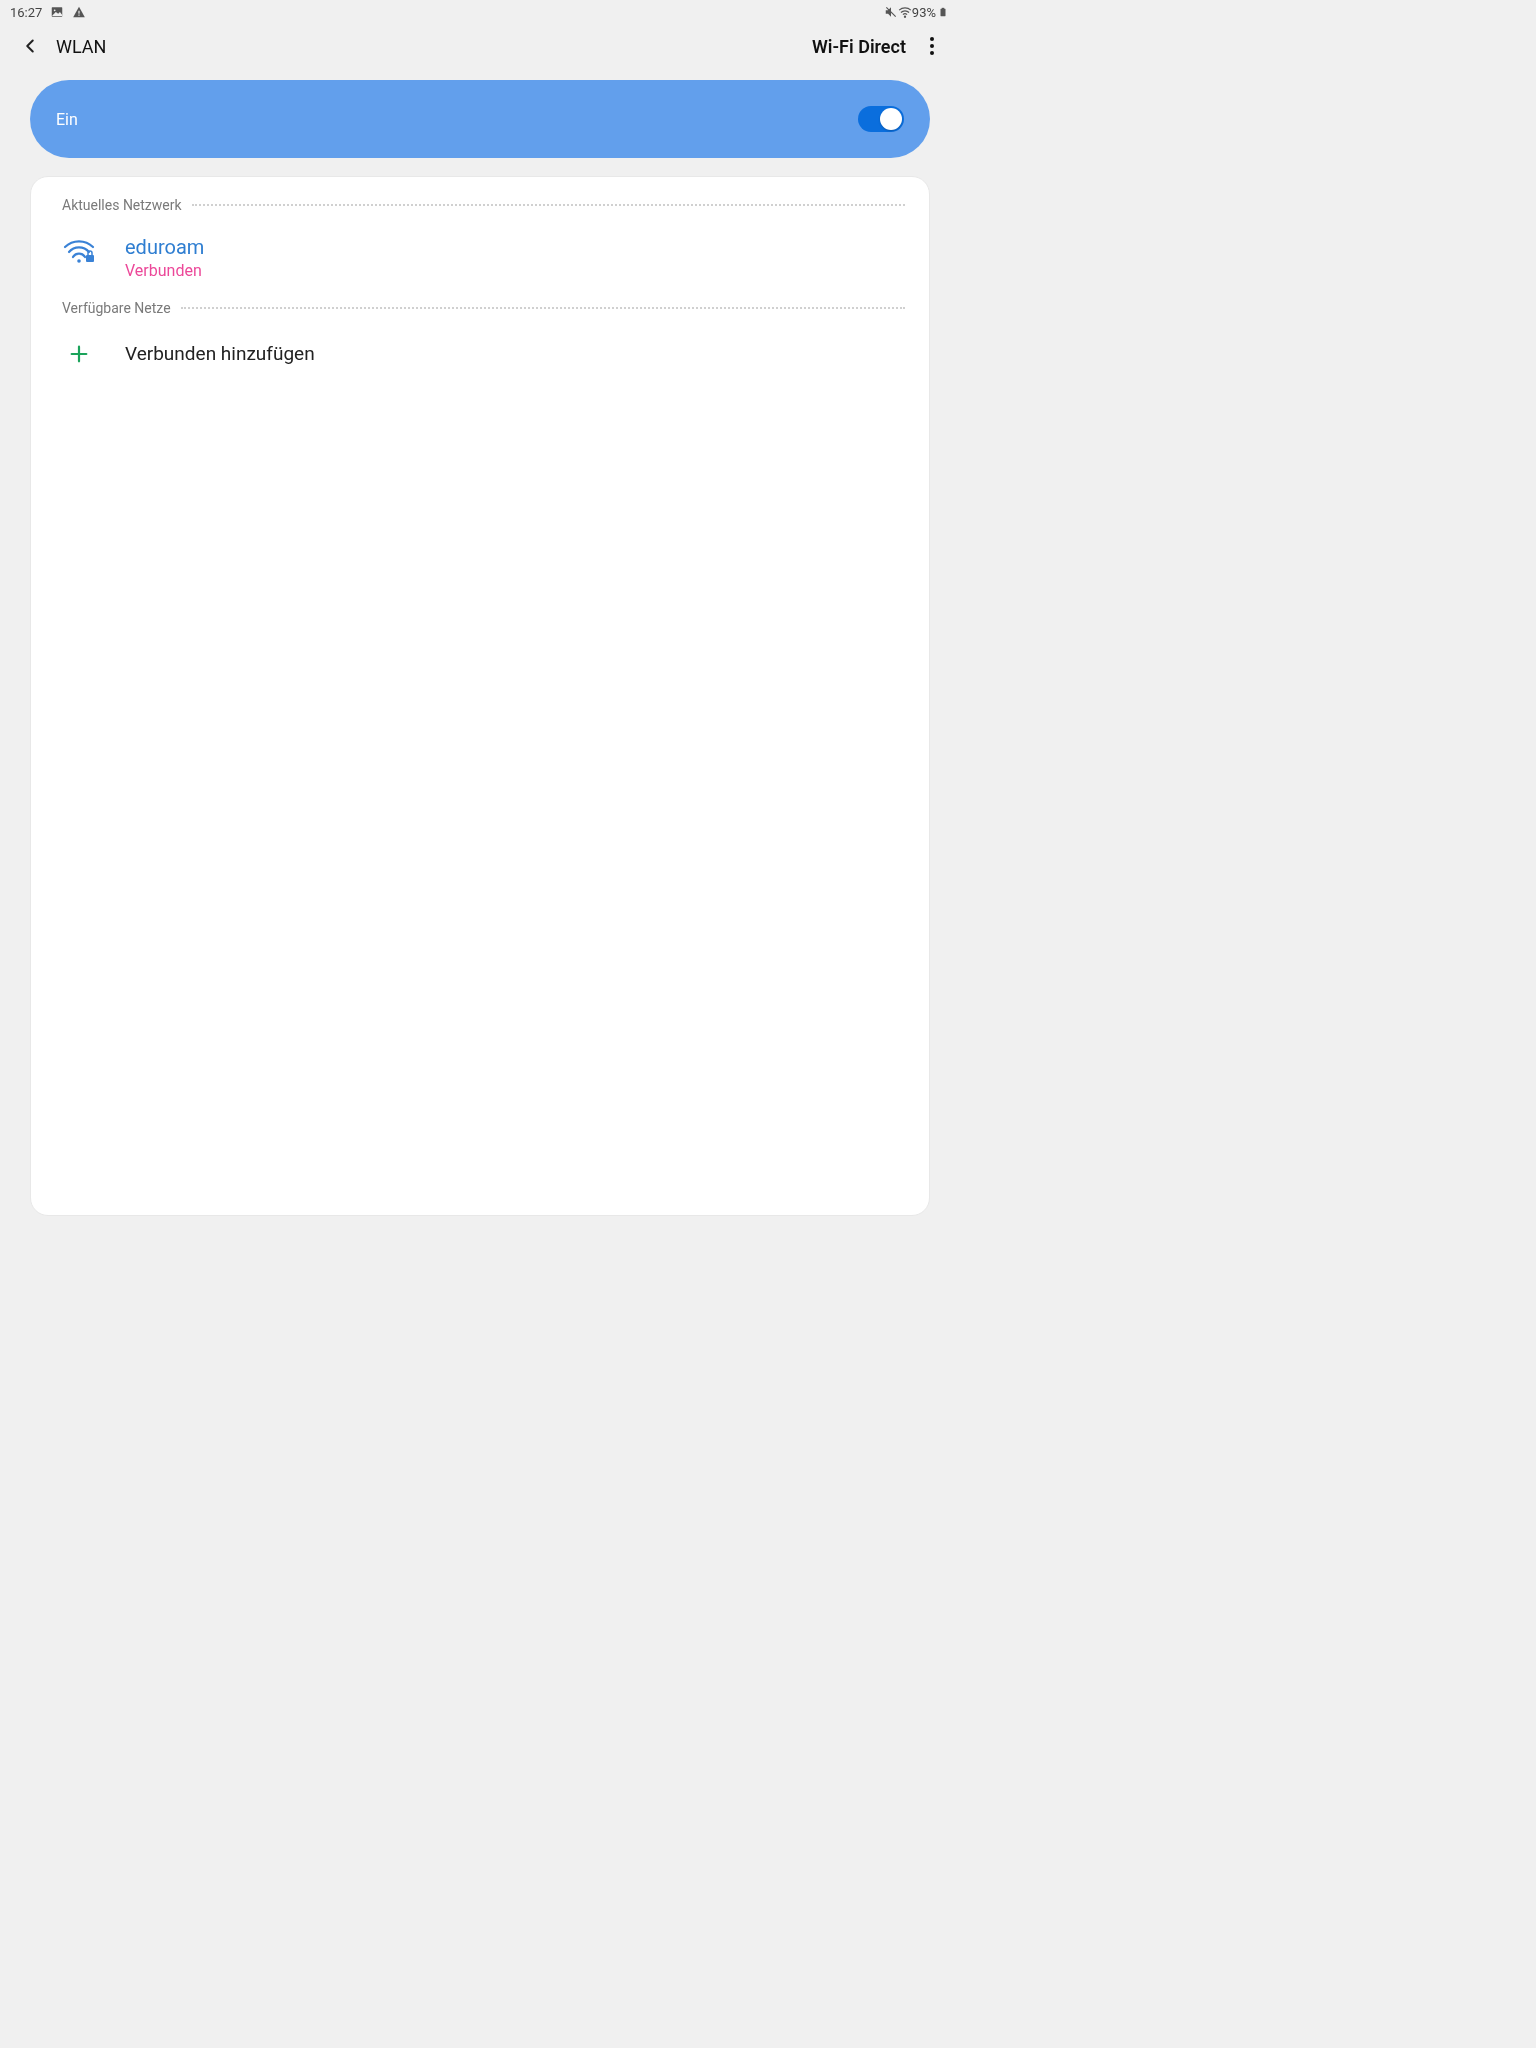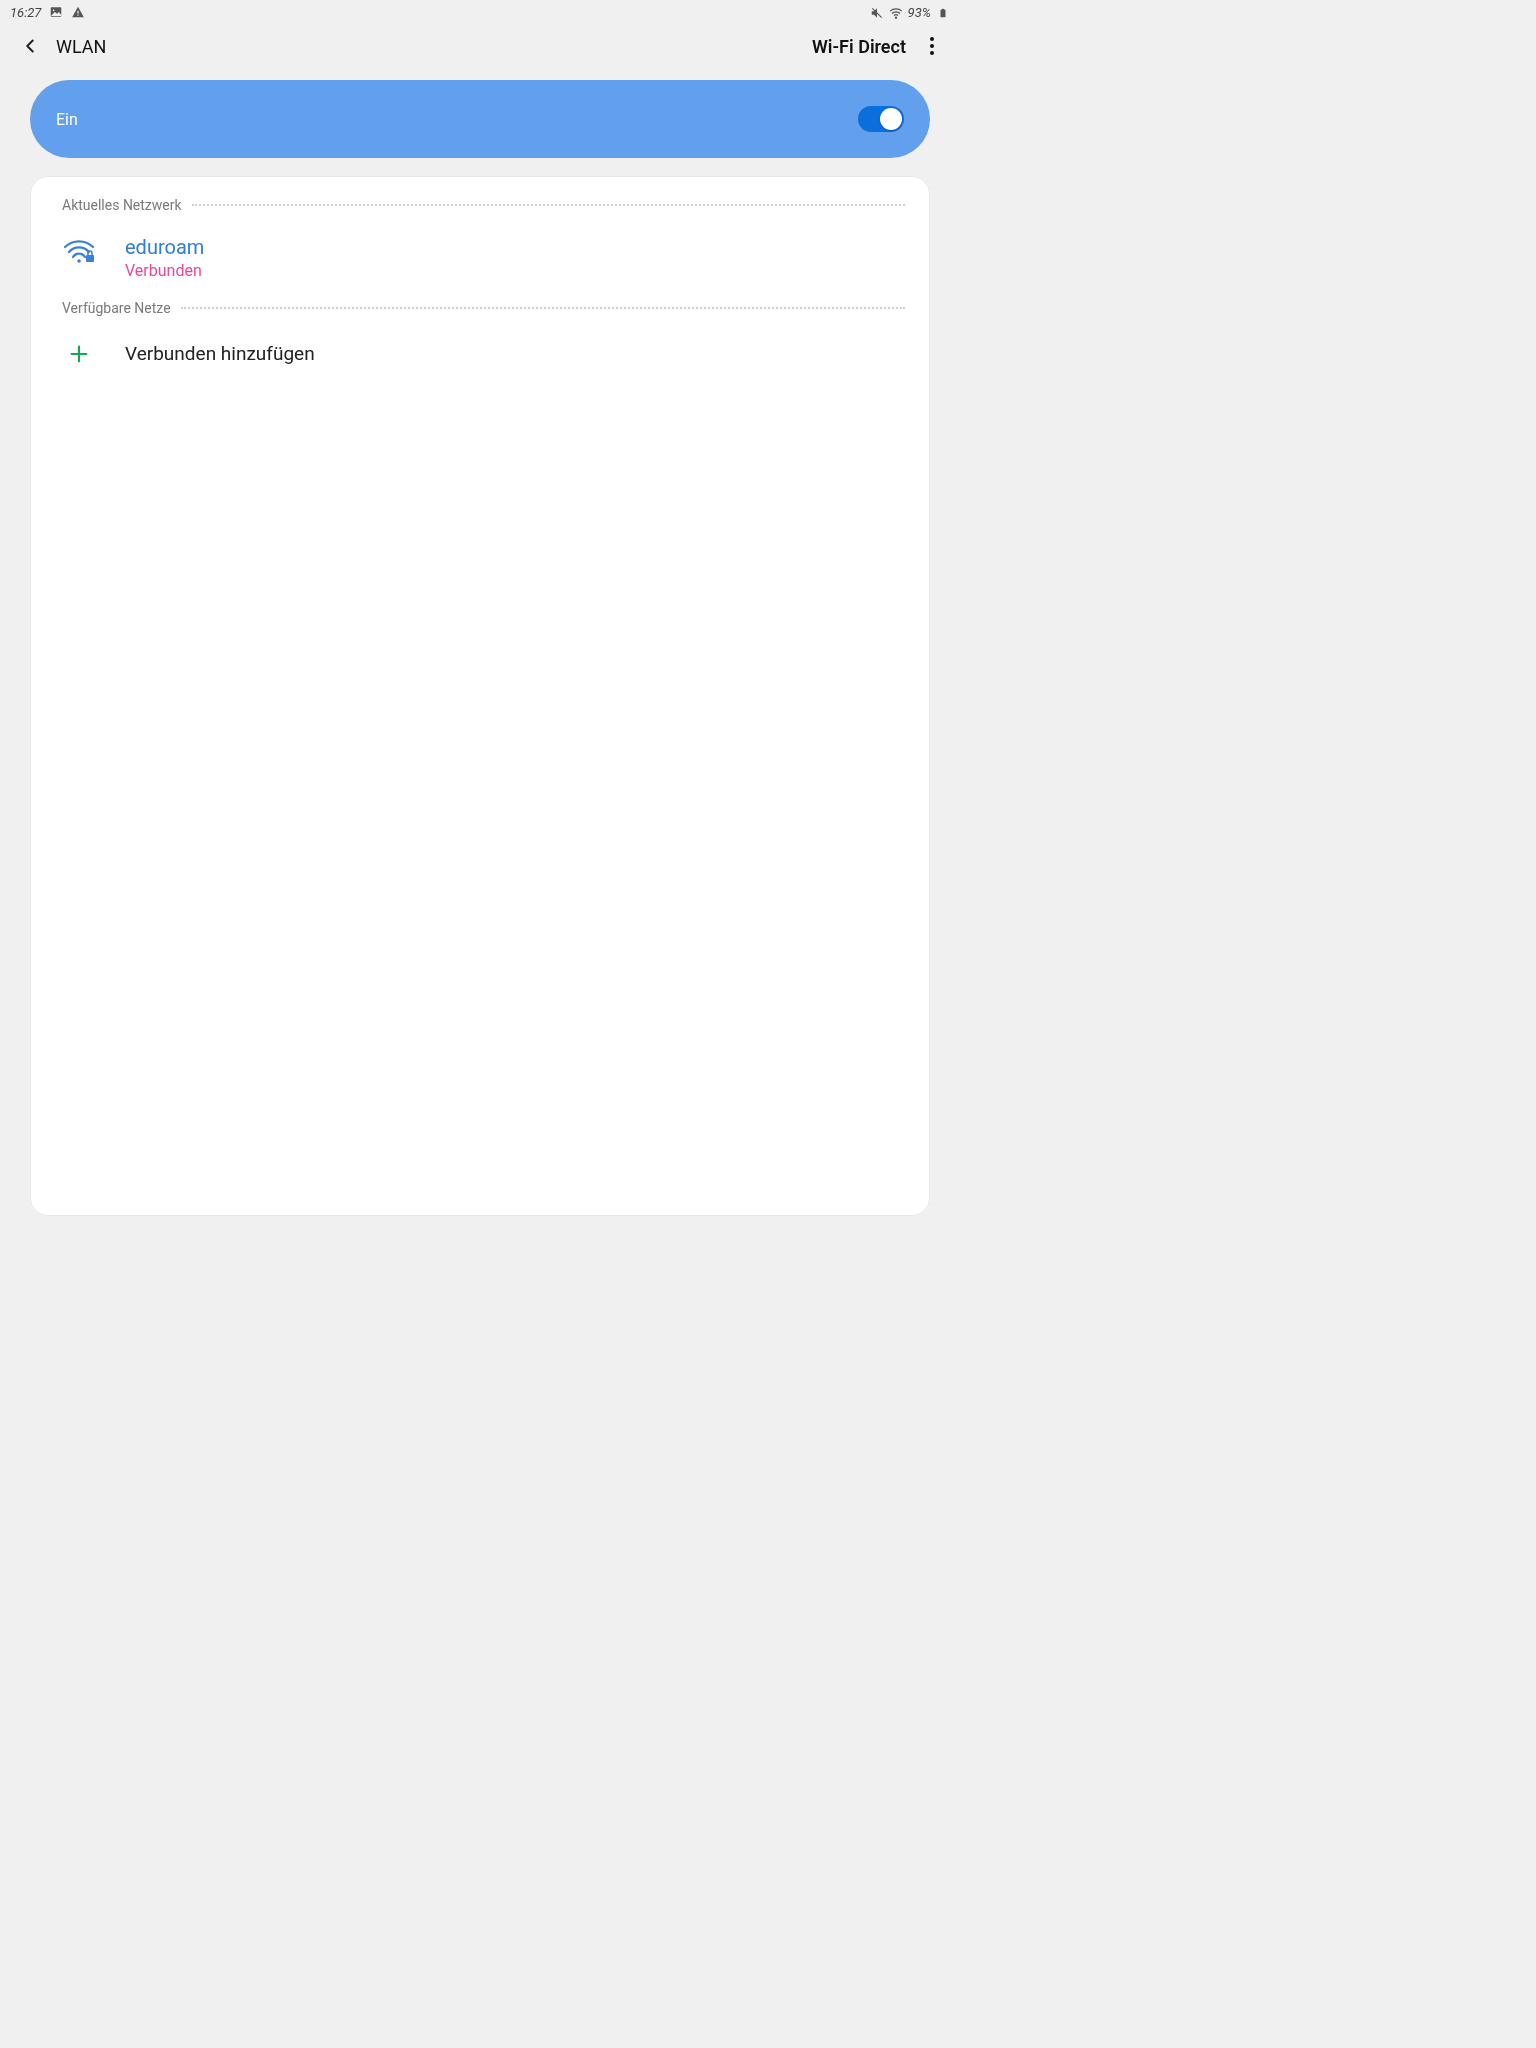--- a/index.html
+++ b/index.html
@@ -11,24 +11,23 @@
     overflow: hidden;
   }
   .status-bar {
     height: 24px;
     display: flex;
     justify-content: space-between;
     align-items: center;
     padding: 0 10px;
     font-size: 13px;
     color: #444;
-    font-style: italic;
   }
   .status-left { display: flex; align-items: center; gap: 8px; }
-  .status-right { display: flex; align-items: flex-end; gap: 5px; }
+  .status-right { display: flex; align-items: center; }
   .status-icon { width: 14px; height: 14px; display: inline-flex; align-items: center; justify-content: center; }
 
   .header {
     display: flex;
     align-items: center;
     padding: 10px 18px 14px 18px;
   }
   .back-btn {
     width: 24px; height: 24px;
     display: flex; align-items: center; justify-content: center;

